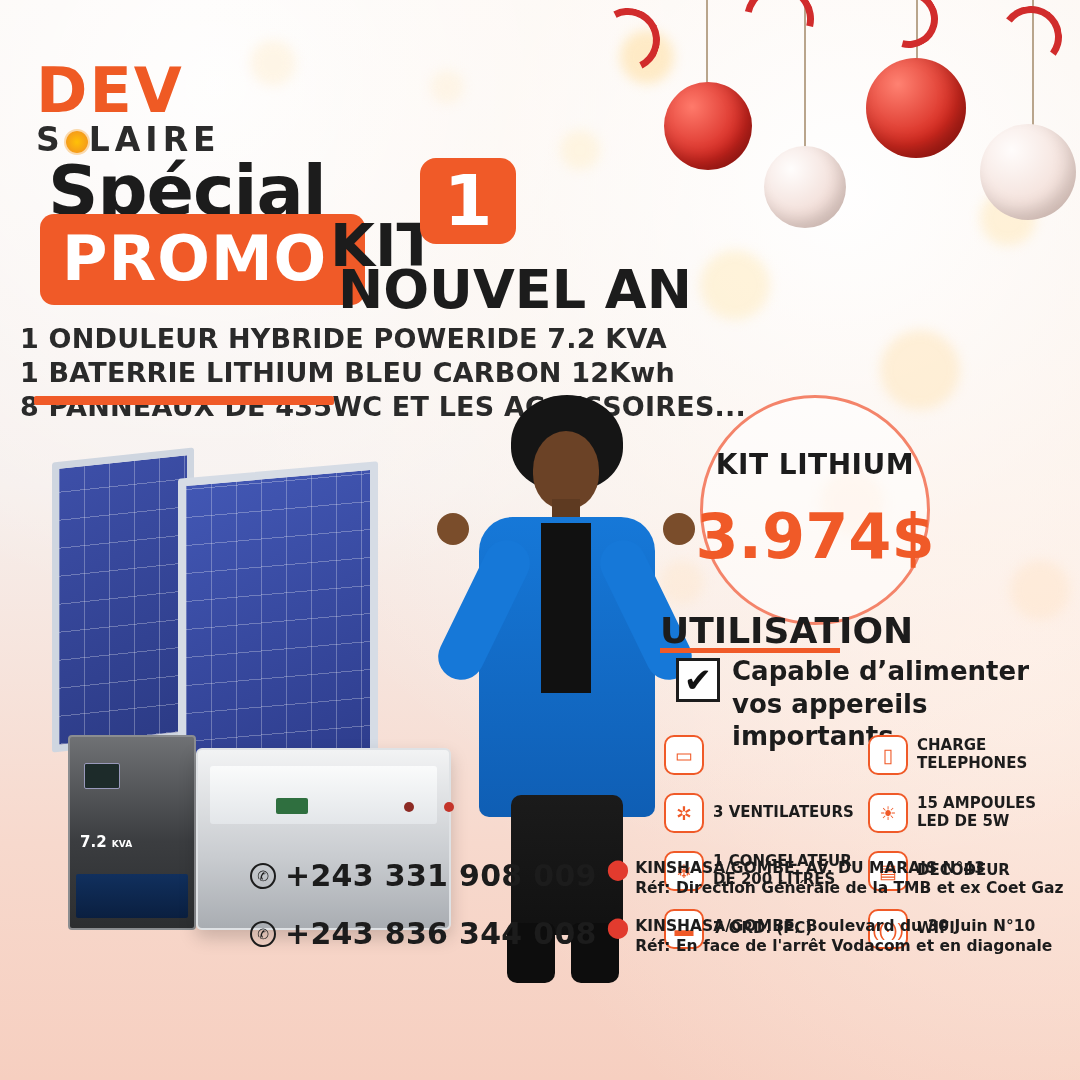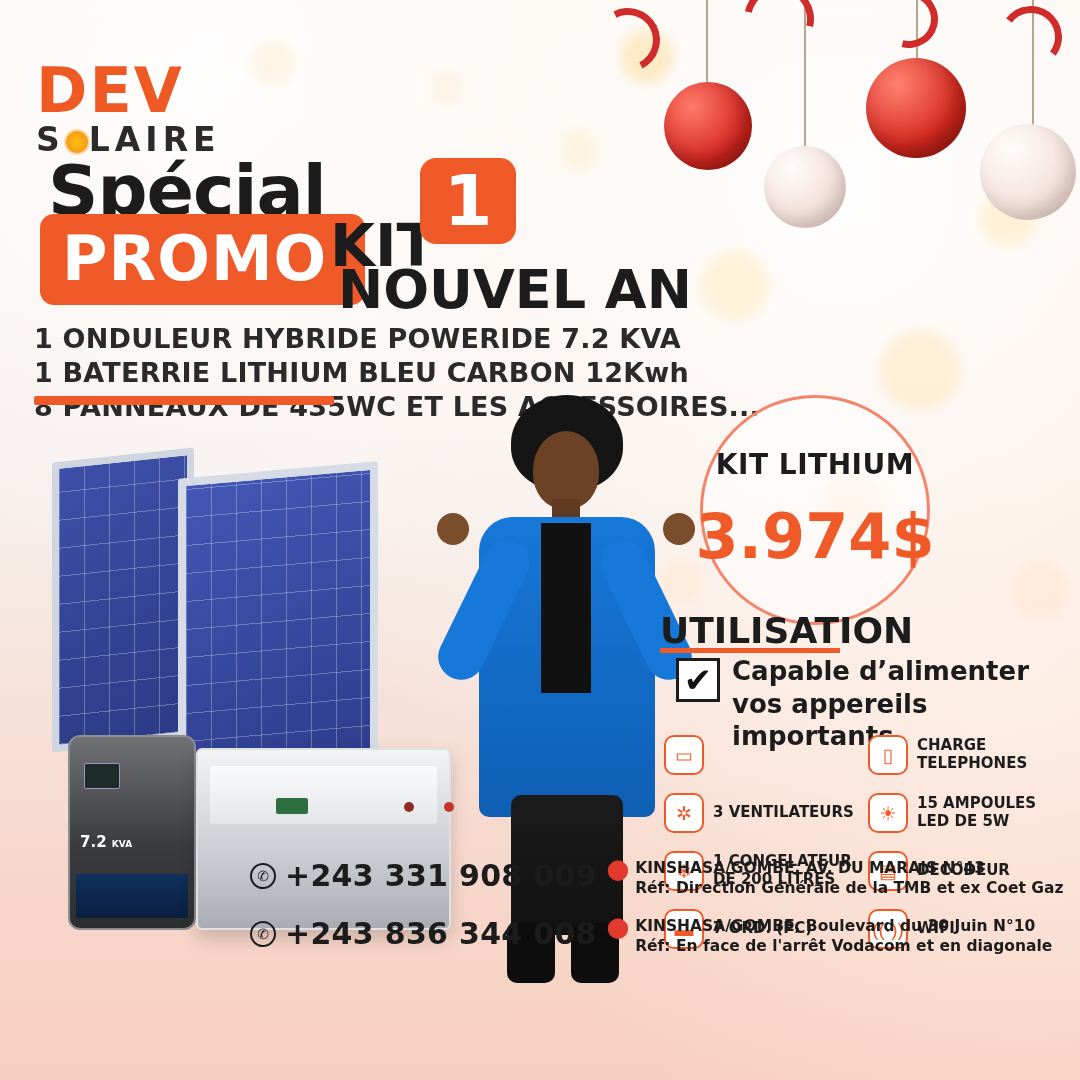--- a/index.html
+++ b/index.html
@@ -70,21 +70,21 @@
   #kit-number {
     position: absolute; left: 420px; top: 158px;
     width: 96px; height: 86px; border-radius: 16px;
     background: #f05a28; color: #fff;
     display: flex; align-items: center; justify-content: center;
     font-size: 70px; font-weight: bold;
     font-family: "DejaVu Sans", sans-serif;
   }
 
   
-  #specs { position: absolute; left: 34px; top: 322px; }
+  #specs { position: absolute; left: 20px; top: 322px; }
   #specs div {
     font-size: 27px; font-weight: bold; color: #2a2a2a; line-height: 1.26;
     font-family: "DejaVu Sans", sans-serif; letter-spacing: .2px;
   }
   #spec-underline {
     position: absolute; left: 34px; top: 396px;
     width: 300px; height: 9px; background: #f05a28; border-radius: 2px;
   }
 
   
@@ -157,21 +157,21 @@
   }
   .cells {
     position: absolute; inset: 0;
     background-image:
       repeating-linear-gradient(90deg, rgba(255,255,255,.28) 0 1px, transparent 1px 25px),
       repeating-linear-gradient(0deg, rgba(255,255,255,.28) 0 1px, transparent 1px 28px);
   }
   #inverter {
     position: absolute; left: 68px; top: 735px; width: 128px; height: 195px;
     background: linear-gradient(180deg,#6f7174,#3b3d40 55%,#2c2e30);
-    border-radius: 12px; border: 2px solid #8b8d90;
+    border-radius: 4px; border: 2px solid #8b8d90;
   }
   #inverter .screen {
     position: absolute; left: 14px; top: 26px; width: 36px; height: 26px;
     background: #1d2b2a; border: 1px solid #99b; border-radius: 2px;
   }
   #inverter .tag {
     position: absolute; left: 10px; top: 96px; color: #fff; font-size: 15px; font-weight: bold;
     font-family: "DejaVu Sans", sans-serif;
   }
   #inverter .strip {

